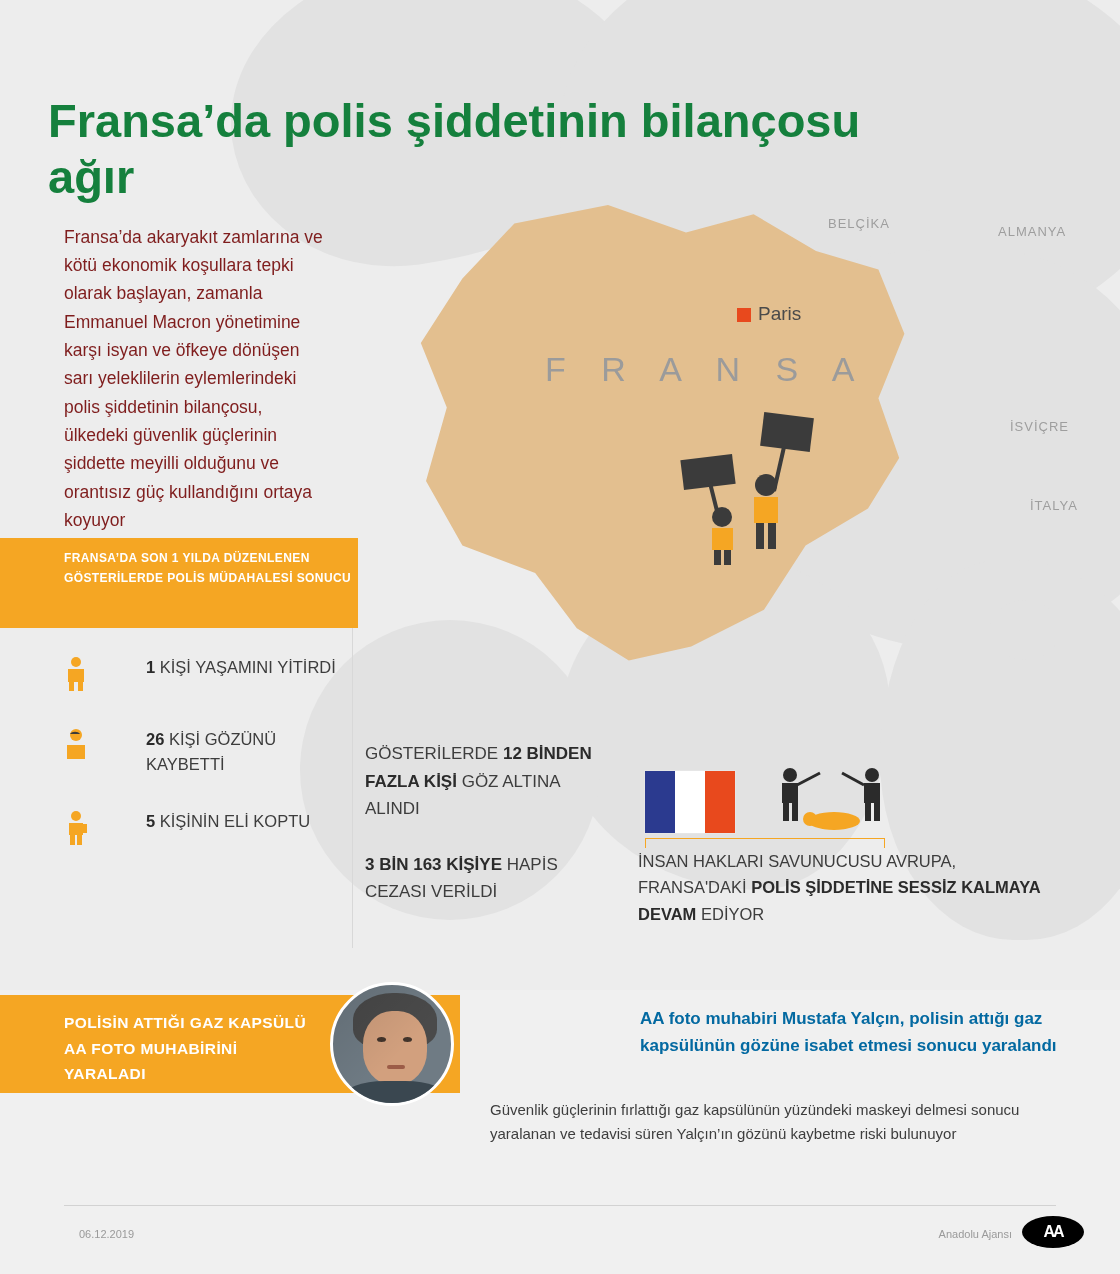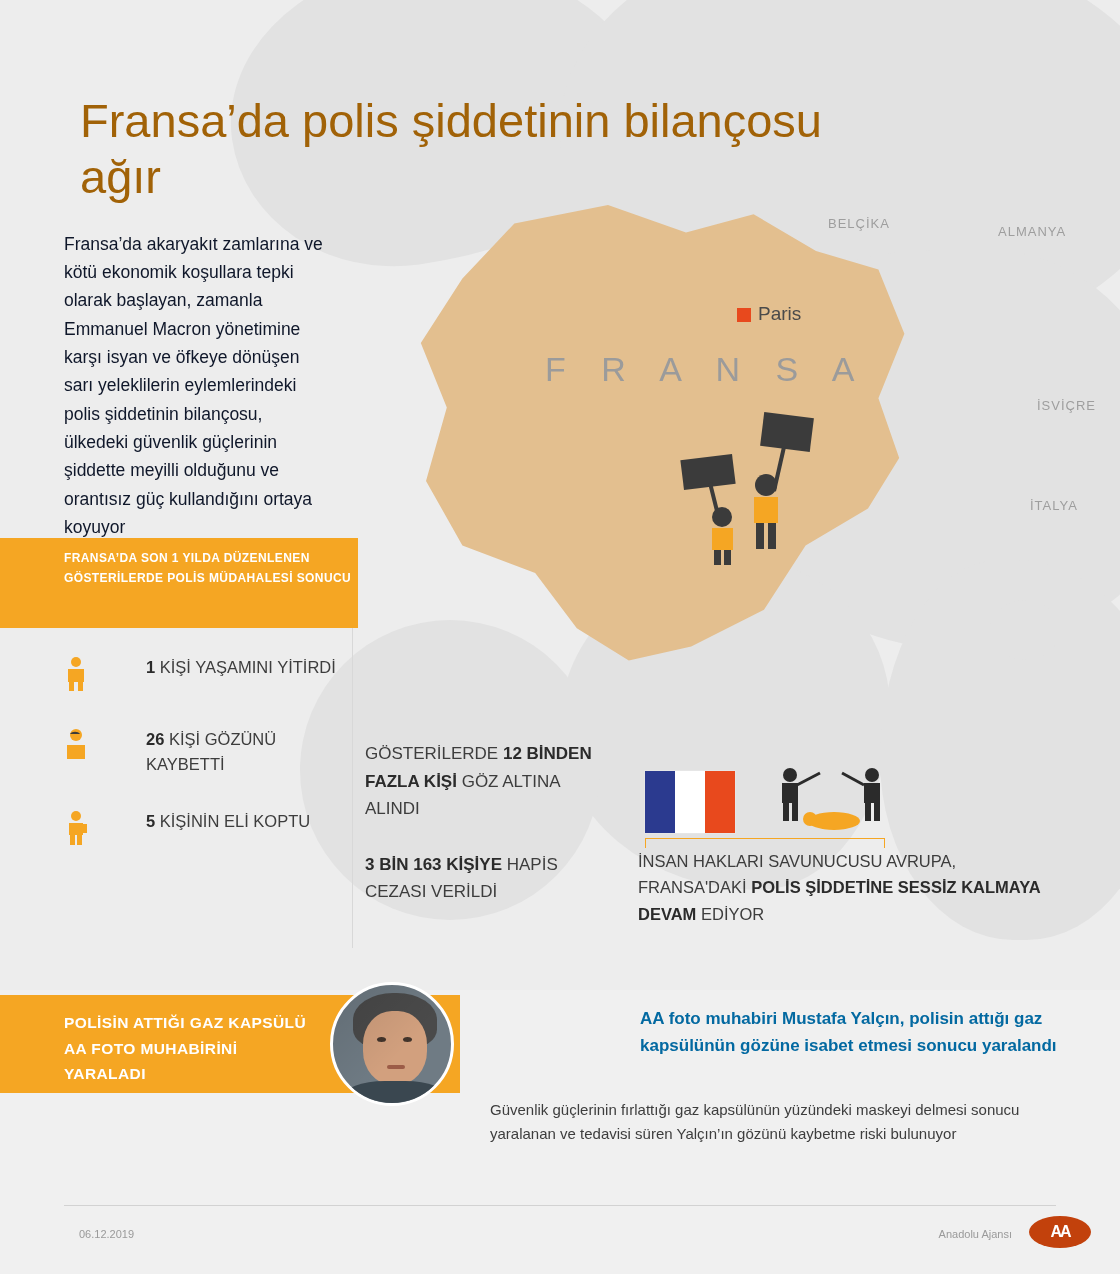--- a/index.html
+++ b/index.html
@@ -40,37 +40,37 @@
     background:#e3bf8f;
     clip-path: polygon(22% 4%, 40% 0%, 55% 6%, 68% 2%, 80% 10%, 92% 14%, 97% 28%, 92% 42%, 96% 55%, 90% 66%, 78% 74%, 70% 88%, 56% 96%, 44% 99%, 34% 92%, 26% 80%, 12% 74%, 5% 60%, 9% 44%, 4% 30%, 12% 16%);
   }
   .france-label {
     position:absolute; left:545px; top:350px;
     font-size:34px; letter-spacing:13px; color:#9b9b9b; font-weight:400;
   }
   .country-label { position:absolute; font-size:13px; color:#9e9e9e; letter-spacing:1px; }
   .cl-belcika { left:828px; top:216px; }
   .cl-almanya { left:998px; top:224px;text-align:right; }
-  .cl-isvicre { left:1010px; top:398px;margin-left:27px; }
+  .cl-isvicre { left:1010px; top:419px; }
   .cl-italya  { left:1030px; top:498px; }
 
   .paris-dot { position:absolute; left:737px; top:308px; width:14px; height:14px; background:#e8491d; }
   .paris-label { position:absolute; left:758px; top:303px; font-size:19px; color:#4a4a4a; }
 
   .protest { position:absolute; left:676px; top:405px; width:150px; height:160px; }
 
   
   .title {
-    position:absolute; left:80px; top:62px; width:820px;
-    font-size:47px; line-height:1.18; font-weight:normal; color:#a16207;
+    position:absolute; left:48px; top:62px; width:820px;
+    font-size:47px; line-height:1.18; font-weight:bold; color:#15803d;
     z-index:3;
   }
   .intro {
-    position:absolute; left:64px; top:212px; width:262px;
-    font-size:17.5px; line-height:1.62; color:#0f172a;
+    position:absolute; left:64px; top:205px; width:262px;
+    font-size:17.5px; line-height:1.62; color:#7f1d1d;
     z-index:3;
   }
 
   
   .band {
     position:absolute; left:0; top:538px; width:358px; height:90px;
     background:#f5a623; z-index:3;
   }
   .band-text {
     position:absolute; left:64px; top:549px; width:300px;
@@ -145,22 +145,22 @@
   .bottom-text-2 {
     position:absolute; left:490px; top:1098px; width:560px;
     font-size:15px; line-height:1.62; color:#3d3d3d; z-index:3;
   }
 
   
   .footer-rule { position:absolute; left:64px; top:1205px; width:992px; height:1px; background:#d2d2d2; z-index:3; }
   .footer-date { position:absolute; left:64px; top:1228px; font-size:11px; color:#9a9a9a; z-index:3;margin-left:15px; }
   .footer-agency { position:absolute; right:108px; top:1228px; font-size:11px; color:#9a9a9a; z-index:3; }
   .aa-logo {
-    position:absolute; right:29px; top:1216px; width:62px; height:32px; border-radius:50%;
-    background:#c2410c; z-index:3;
+    position:absolute; right:36px; top:1216px; width:62px; height:32px; border-radius:50%;
+    background:#000000; z-index:3;
   }
   .aa-logo span {
     position:absolute; left:0; top:0; width:62px; height:32px; line-height:32px; text-align:center;
     color:#fff; font-size:16px; font-weight:bold; letter-spacing:-2px;
   }
 </style>
 </head>
 <body>
 
 <div class="map-bg">

